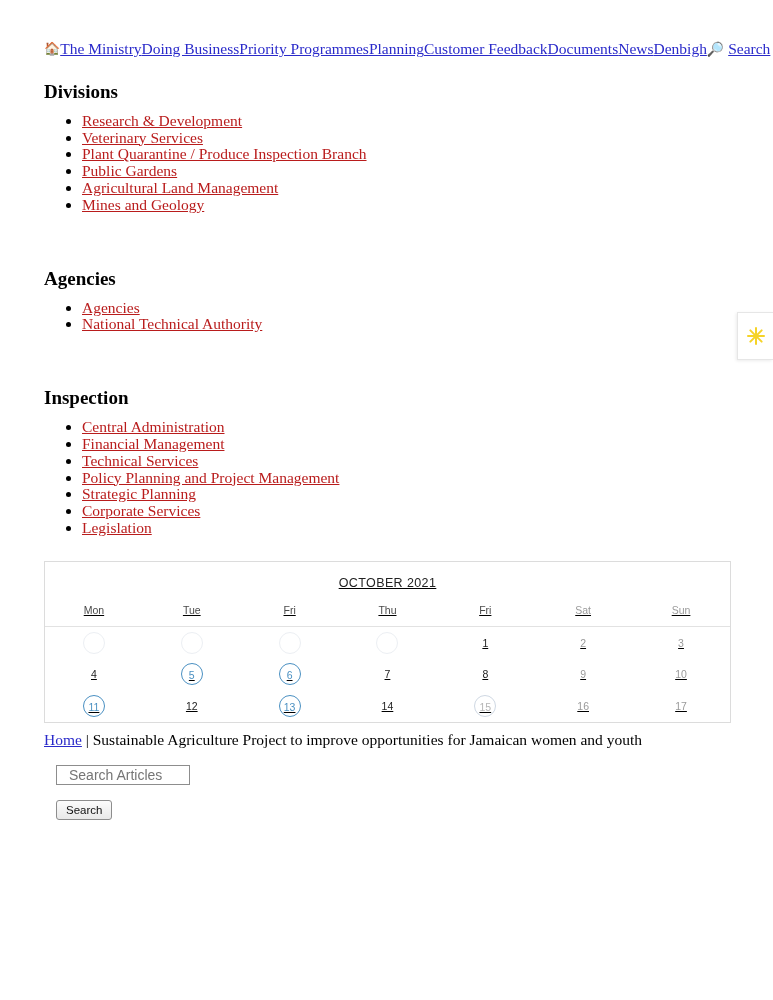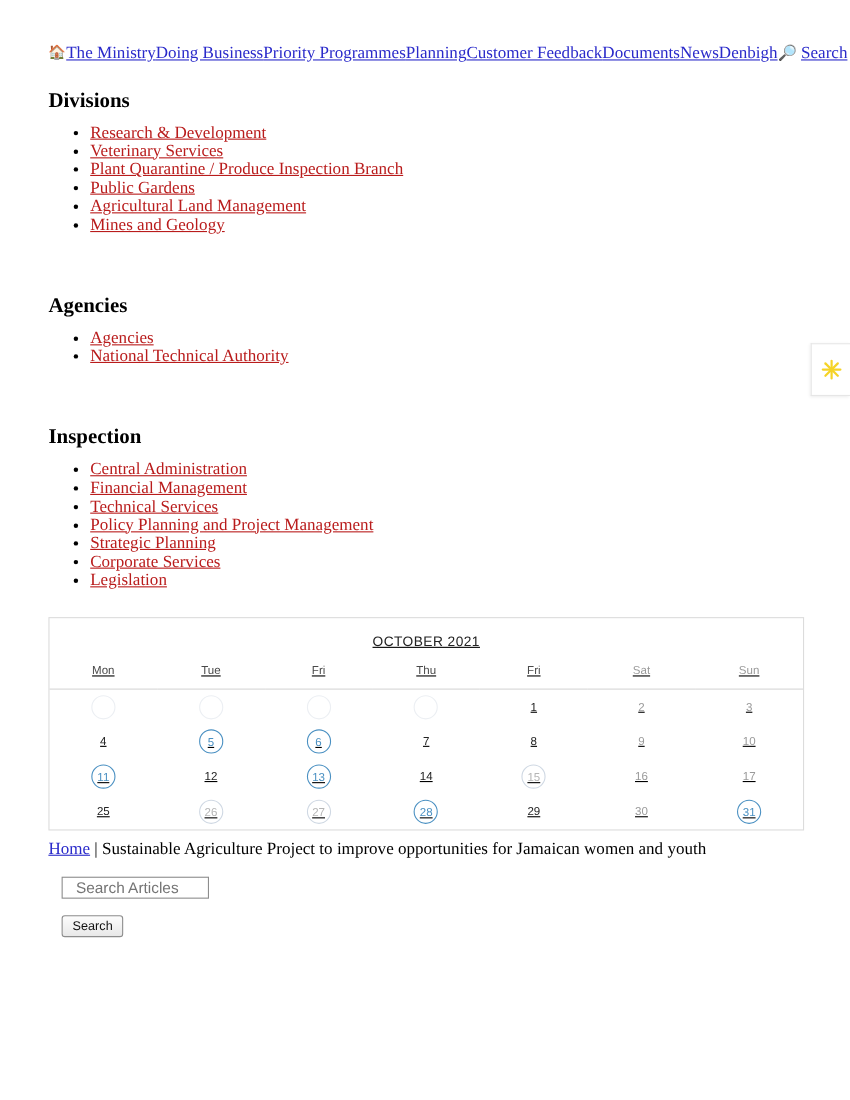--- a/index.html
+++ b/index.html
@@ -315,43 +315,20 @@
           <td>
               <span class="daycell muted-ring">15</span>
             </td>
           <td>
               <span class="daycell muted">16</span>
             </td>
           <td>
               <span class="daycell muted">17</span>
             </td>
         </tr>
-        <tr>
-          <td>
-              <span class="daycell">25</span>
-            </td>
-          <td>
-              <span class="daycell muted-ring">26</span>
-            </td>
-          <td>
-              <span class="daycell muted-ring">27</span>
-            </td>
-          <td>
-              <span class="daycell ring-blue">28</span>
-            </td>
-          <td>
-              <span class="daycell">29</span>
-            </td>
-          <td>
-              <span class="daycell muted">30</span>
-            </td>
-          <td>
-              <span class="daycell ring-blue">31</span>
-            </td>
-        </tr>
       </tbody>
     </table>
   </div>
 
   <div class="breadcrumb">
     <a href="#">Home</a>
     <span>|</span>
     <span>Sustainable Agriculture Project to improve opportunities for Jamaican women and youth</span>
   </div>
 

